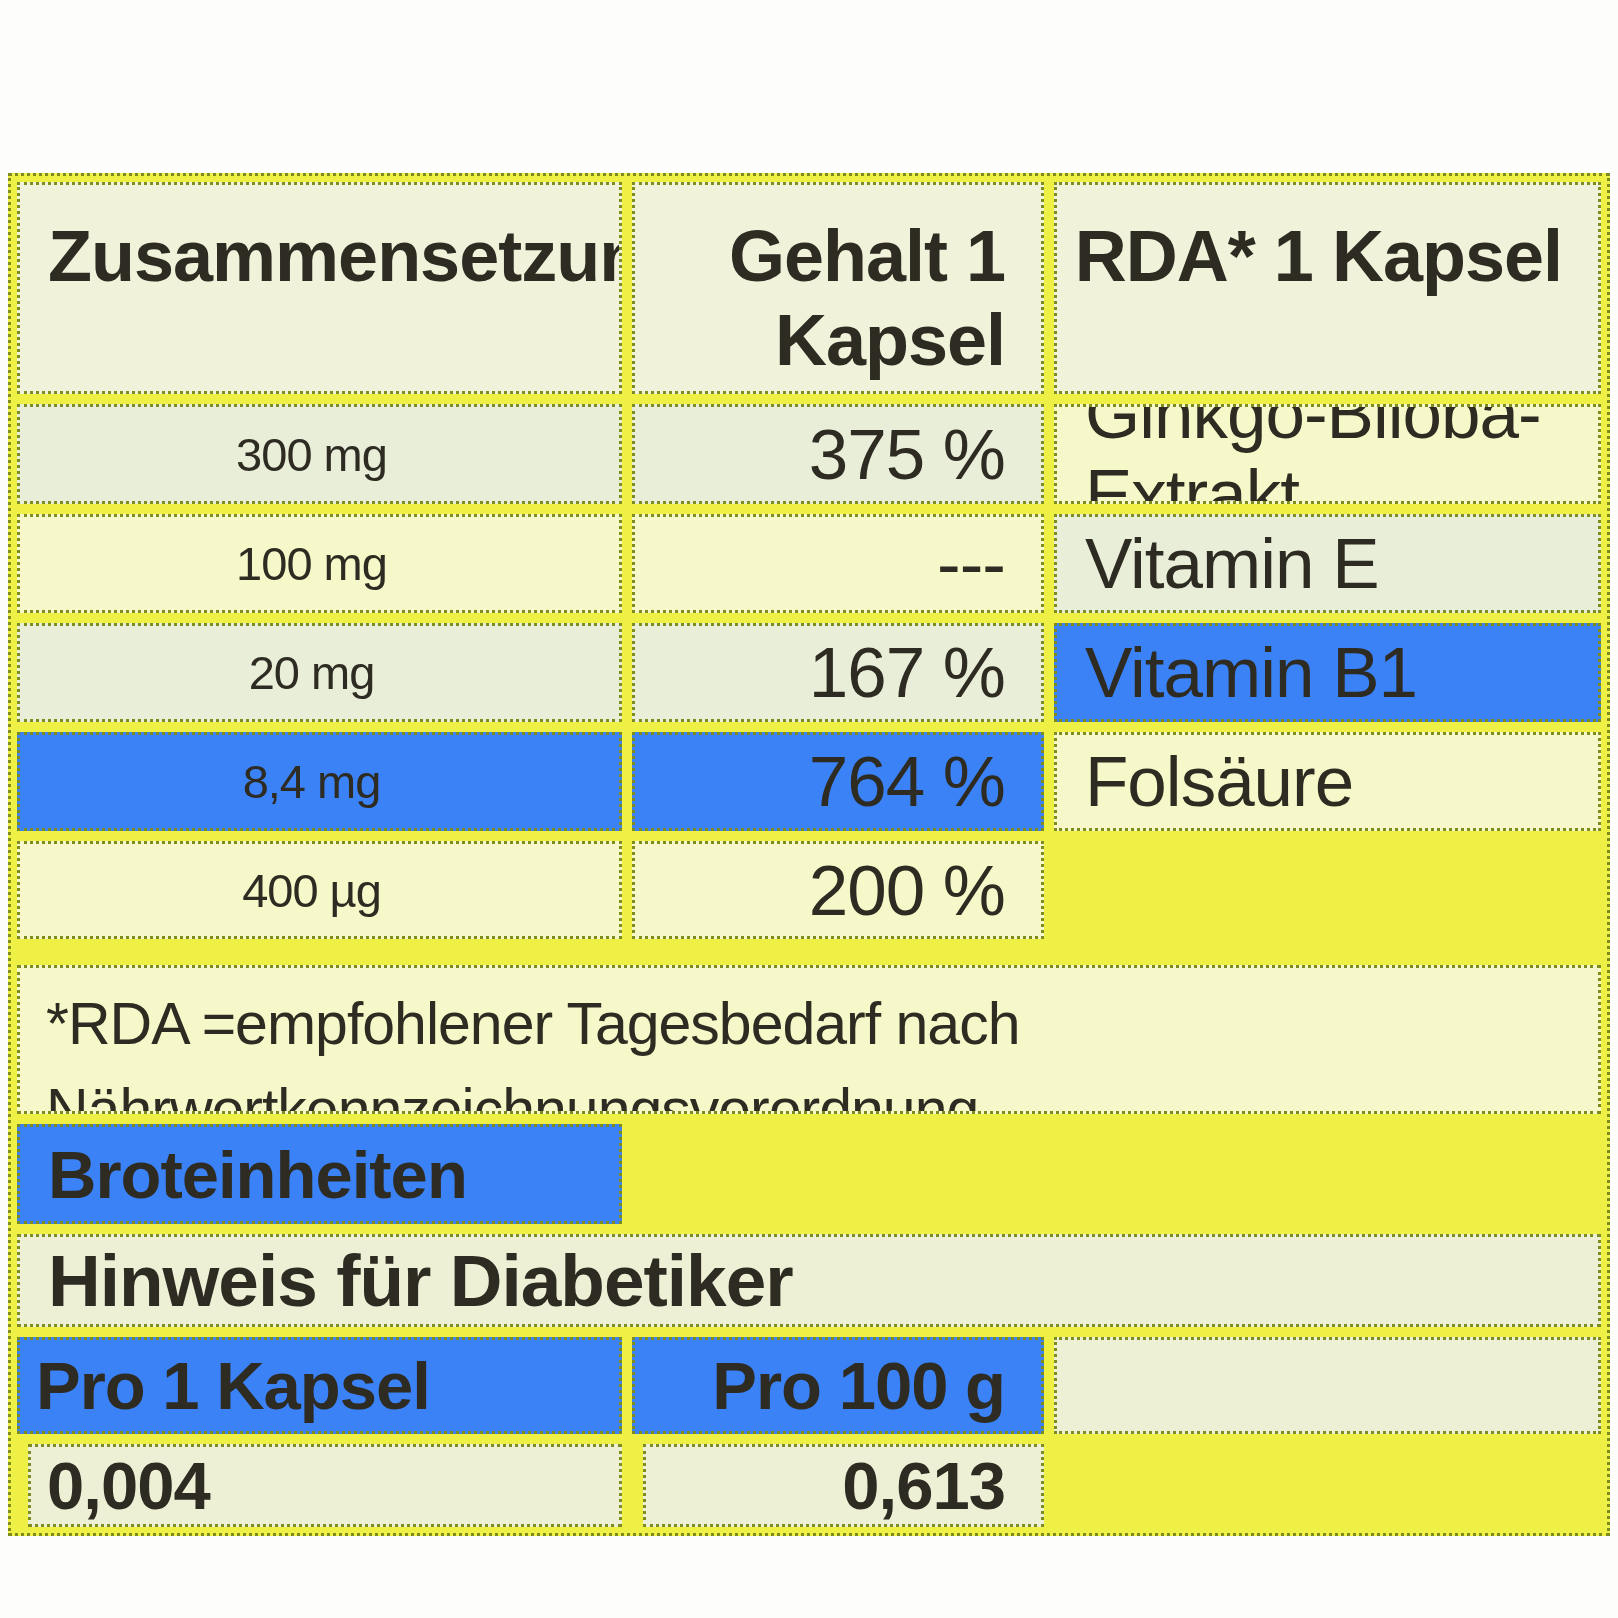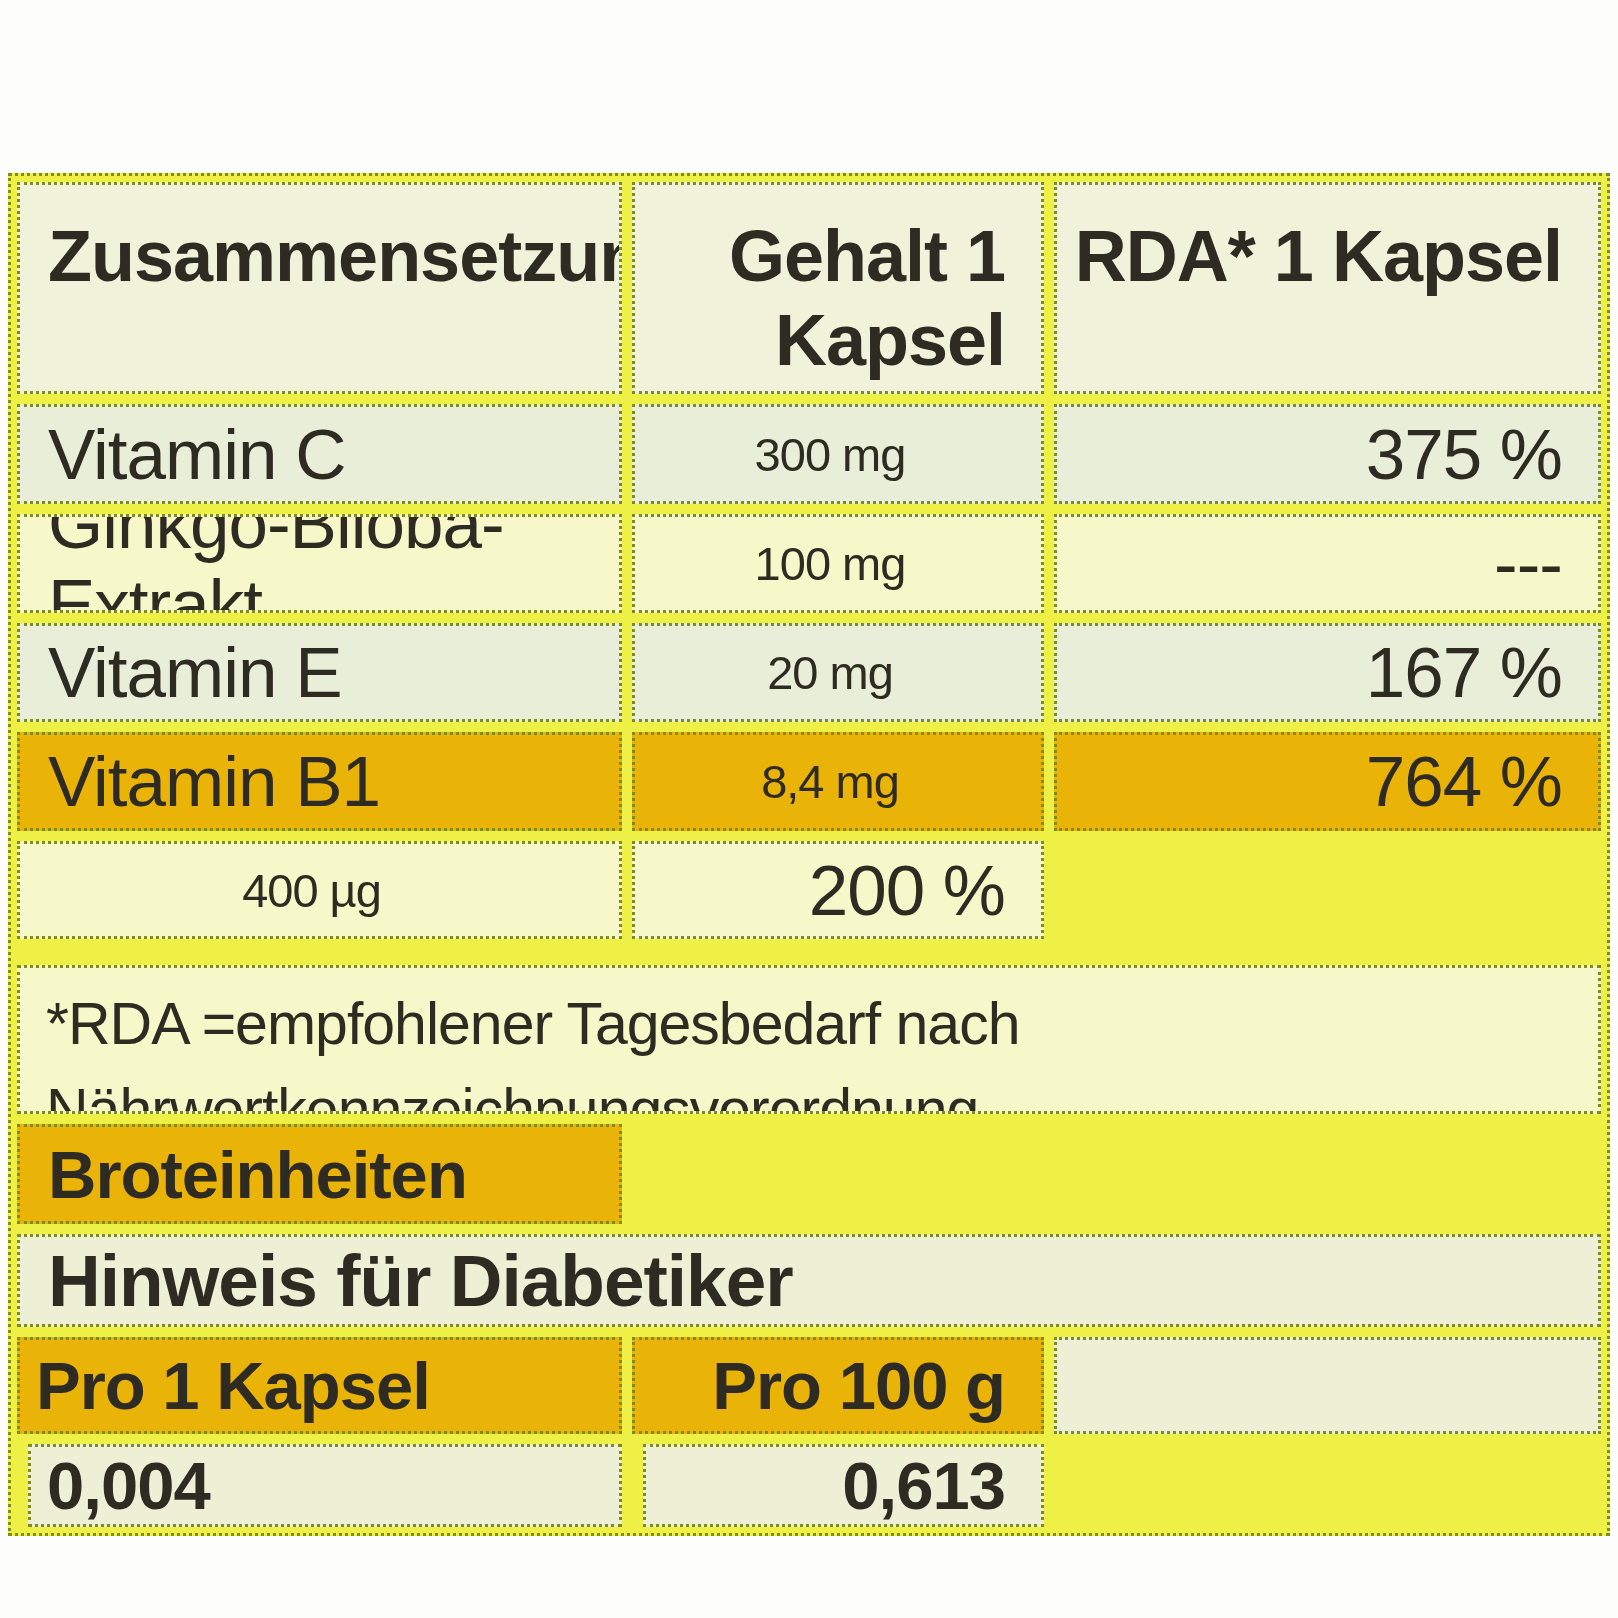--- a/index.html
+++ b/index.html
@@ -33,21 +33,21 @@
     display:flex;
     align-items:center;
     overflow:hidden;
   }
   .span3{grid-column:1 / -1;}
 
   
   .bg-cream { background:#f0f2da; }
   .bg-green { background:#e9eed8; }
   .bg-yellow{ background:#f7f8c9; }
-  .bg-lyellow{ background:#eab308; }
+  .bg-lyellow{ background:#3b82f6; }
   .bg-pgreen{ background:#eef0d6; }
 
   
   .h-top{
     align-items:flex-start;
     padding-top:30px;
     font-weight:700;
     font-size:72px;
     line-height:1.16;
     letter-spacing:-1px;
@@ -98,23 +98,20 @@
       <span>Zusammensetzung</span>
     </div>
     <div class="cell bg-cream h-top pad-r prewrap">
       <span>Gehalt 1
 Kapsel</span>
     </div>
     <div class="cell bg-cream h-top pad-r">
       <span>RDA* 1 Kapsel</span>
     </div>
 
-    <div class="cell bg-green name">
-        <span>Vitamin C</span>
-      </div>
     <div class="cell bg-green amount">
         <span>300 mg</span>
       </div>
     <div class="cell bg-green rda">
         <span>375 %</span>
       </div>
 
     <div class="cell bg-yellow name">
         <span>Ginkgo-Biloba-Extrakt</span>
       </div>
@@ -138,20 +135,23 @@
     <div class="cell bg-lyellow name">
         <span>Vitamin B1</span>
       </div>
     <div class="cell bg-lyellow amount">
         <span>8,4 mg</span>
       </div>
     <div class="cell bg-lyellow rda">
         <span>764 %</span>
       </div>
 
+    <div class="cell bg-yellow name">
+        <span>Folsäure</span>
+      </div>
     <div class="cell bg-yellow amount">
         <span>400 µg</span>
       </div>
     <div class="cell bg-yellow rda">
         <span>200 %</span>
       </div>
 
     <div class="cell bg-yellow span3 footnote">
       <div>*RDA =empfohlener Tagesbedarf nach</div>
       <div>Nährwertkennzeichnungsverordnung</div>

